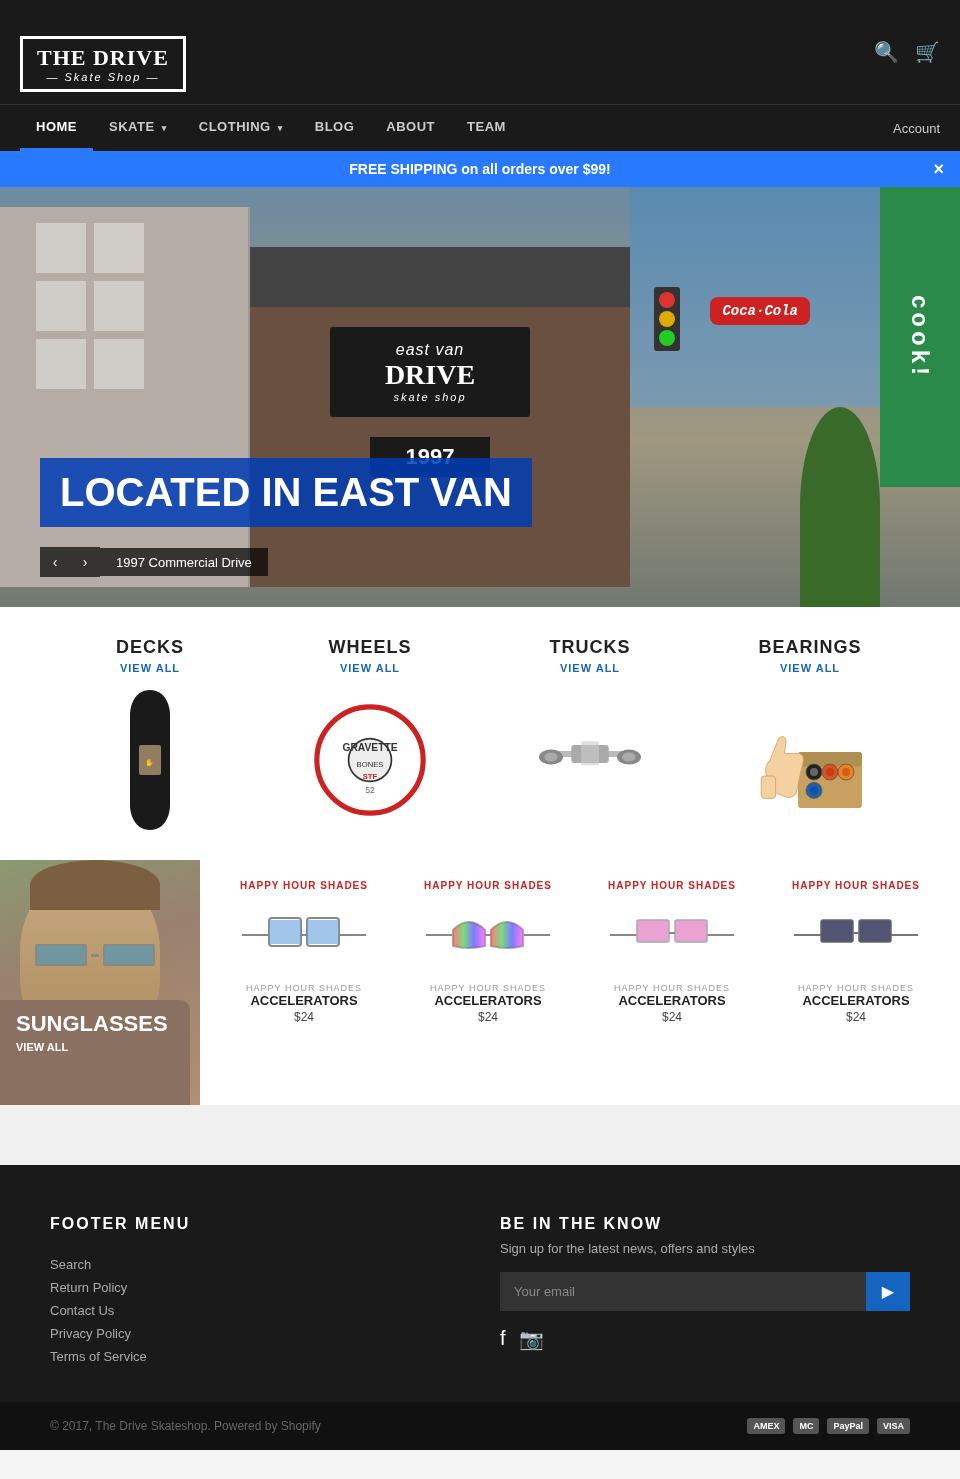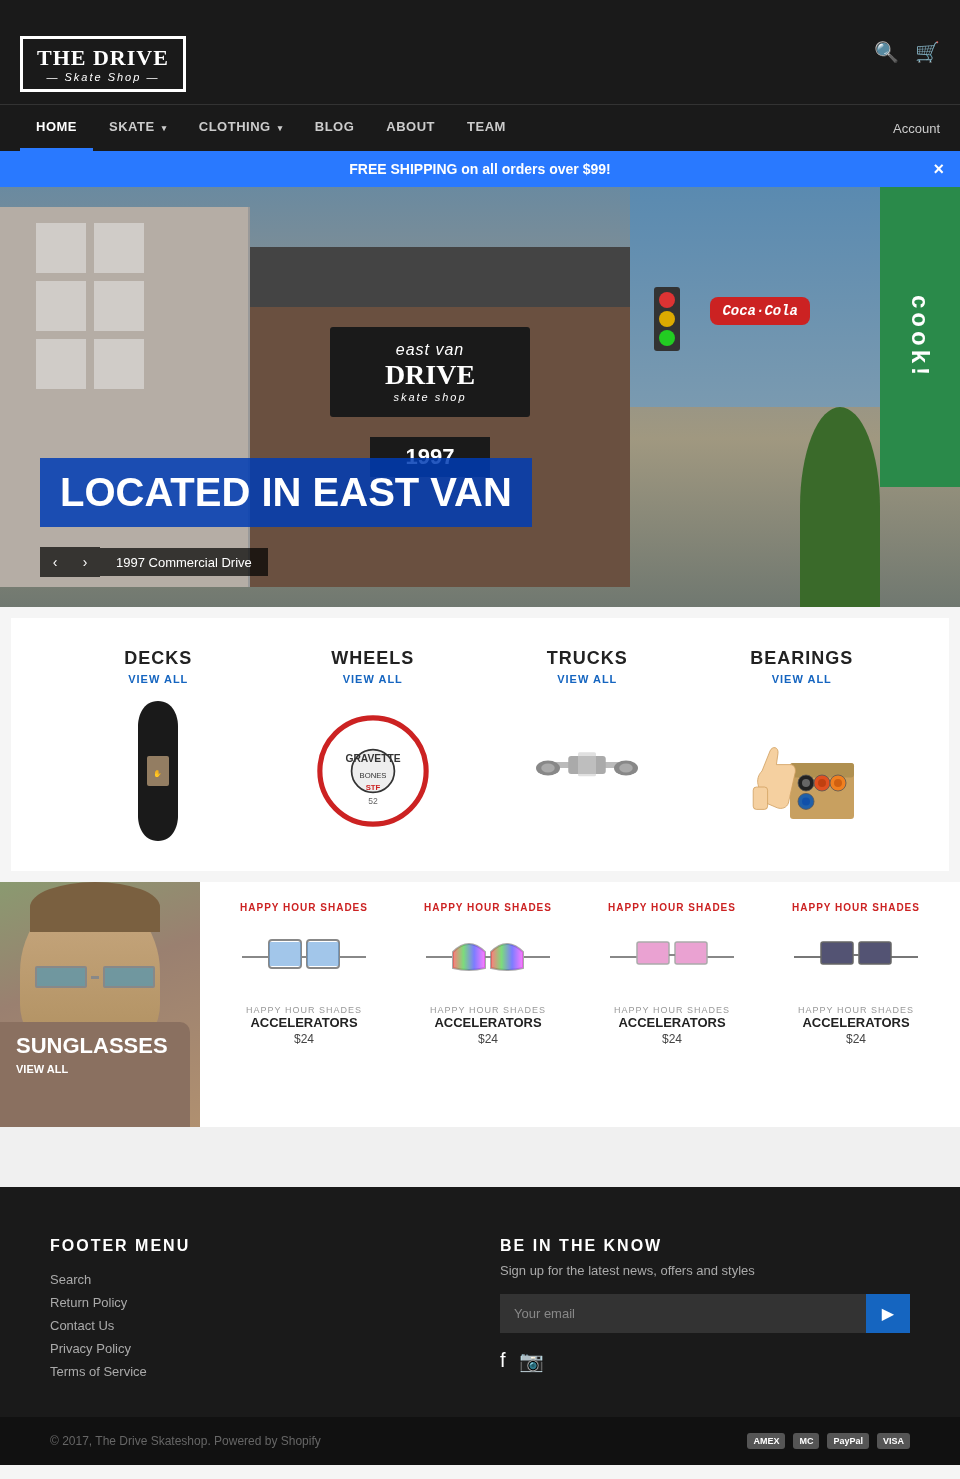--- a/index.html
+++ b/index.html
@@ -27,21 +27,21 @@
 
     
     .hero { position: relative; overflow: hidden; height: 420px; background: #888; }
     .hero-text-box { position: absolute; bottom: 80px; left: 40px; background: rgba(0,60,180,0.85); padding: 12px 20px; }
     .hero-title { color: white; font-size: 40px; font-weight: 900; text-transform: uppercase; }
     .hero-controls { position: absolute; bottom: 30px; left: 40px; display: flex; align-items: center; gap: 0; }
     .hero-btn { background: rgba(0,0,0,0.7); color: white; border: none; width: 30px; height: 30px; cursor: pointer; font-size: 14px; display: flex; align-items: center; justify-content: center; }
     .hero-address { background: rgba(0,0,0,0.7); color: white; font-size: 13px; padding: 0 16px; height: 28px; display: flex; align-items: center; }
 
     
-    .categories { background: white; padding: 30px 50px; display: grid; grid-template-columns: 1fr 1fr 1fr 1fr; gap: 20px; margin: 11px; }
+    .categories { background: white; padding: 30px 50px; display: grid; grid-template-columns: 1fr 1fr 1fr 1fr; gap: 20px; margin: 0; }
     .cat-item { display: flex; flex-direction: column; align-items: center; }
     .cat-title { font-size: 18px; font-weight: bold; text-transform: uppercase; letter-spacing: 1px; color: #222; margin-bottom: 4px; }
     .cat-link { color: #1565c0; font-size: 11px; font-weight: bold; text-transform: uppercase; letter-spacing: 1px; cursor: pointer; margin-bottom: 16px; }
     .cat-img { width: 120px; height: 140px; display: flex; align-items: center; justify-content: center; }
 
     
     .sunglasses-section { background: #f0f0f0; display: flex; padding: 0; margin: 0; }
     .sun-left { width: 200px; min-width: 200px; background: #888; position: relative; overflow: hidden; cursor: pointer; }
     .sun-label { position: absolute; bottom: 50px; left: 0; right: 0; text-align: left; padding: 0 16px; }
     .sun-label-text { color: white; font-size: 22px; font-weight: 900; text-transform: uppercase; display: block; }
@@ -49,21 +49,21 @@
     .sun-products { flex: 1; padding: 20px; display: grid; grid-template-columns: 1fr 1fr 1fr 1fr; gap: 16px; background: white; }
     .sun-product { display: flex; flex-direction: column; align-items: center; }
     .sun-brand { color: #cc2222; font-size: 10px; font-weight: bold; text-transform: uppercase; letter-spacing: 1px; margin-bottom: 4px; }
     .sun-img-box { width: 140px; height: 80px; display: flex; align-items: center; justify-content: center; margin-bottom: 8px; }
     .sun-name-brand { color: #999; font-size: 9px; text-transform: uppercase; letter-spacing: 1px; }
     .sun-name { color: #222; font-size: 13px; font-weight: bold; text-transform: uppercase; }
     .sun-price { color: #444; font-size: 12px; margin-top: 2px; }
 
     
     .footer { background: #1a1a1a; padding: 50px 50px 30px; display: grid; grid-template-columns: 1fr 1fr; gap: 40px; }
-    .footer-menu-title { color: white; font-size: 16px; font-weight: bold; text-transform: uppercase; letter-spacing: 2px; margin-bottom: 17px; }
+    .footer-menu-title { color: white; font-size: 16px; font-weight: bold; text-transform: uppercase; letter-spacing: 2px; margin-bottom: 24px; }
     .footer-link { color: #aaa; font-size: 13px; display: block; margin-bottom: 8px; cursor: pointer; }
     .footer-newsletter-title { color: white; font-size: 16px; font-weight: bold; text-transform: uppercase; letter-spacing: 2px; margin-bottom: 8px; }
     .footer-newsletter-sub { color: #aaa; font-size: 13px; margin-bottom: 16px; }
     .email-row { display: flex; }
     .email-input { flex: 1; background: #333; border: none; color: white; padding: 10px 14px; font-size: 13px; outline: none; }
     .email-input::placeholder { color: #888; }
     .email-btn { background: #1565c0; color: white; border: none; padding: 10px 16px; cursor: pointer; font-size: 16px; }
     .social-row { display: flex; gap: 14px; margin-top: 16px; }
     .social-icon { color: white; font-size: 20px; cursor: pointer; }
 

